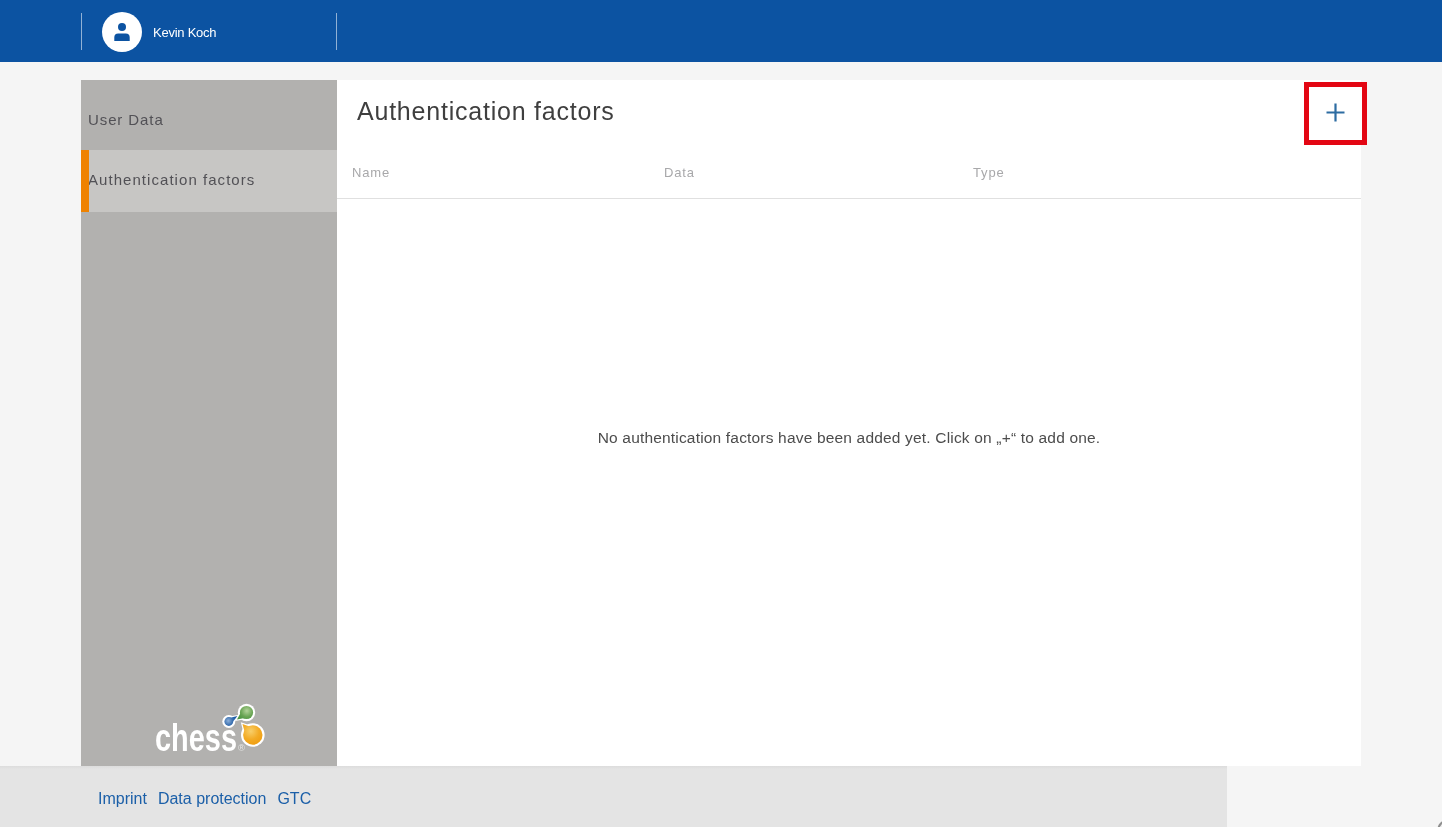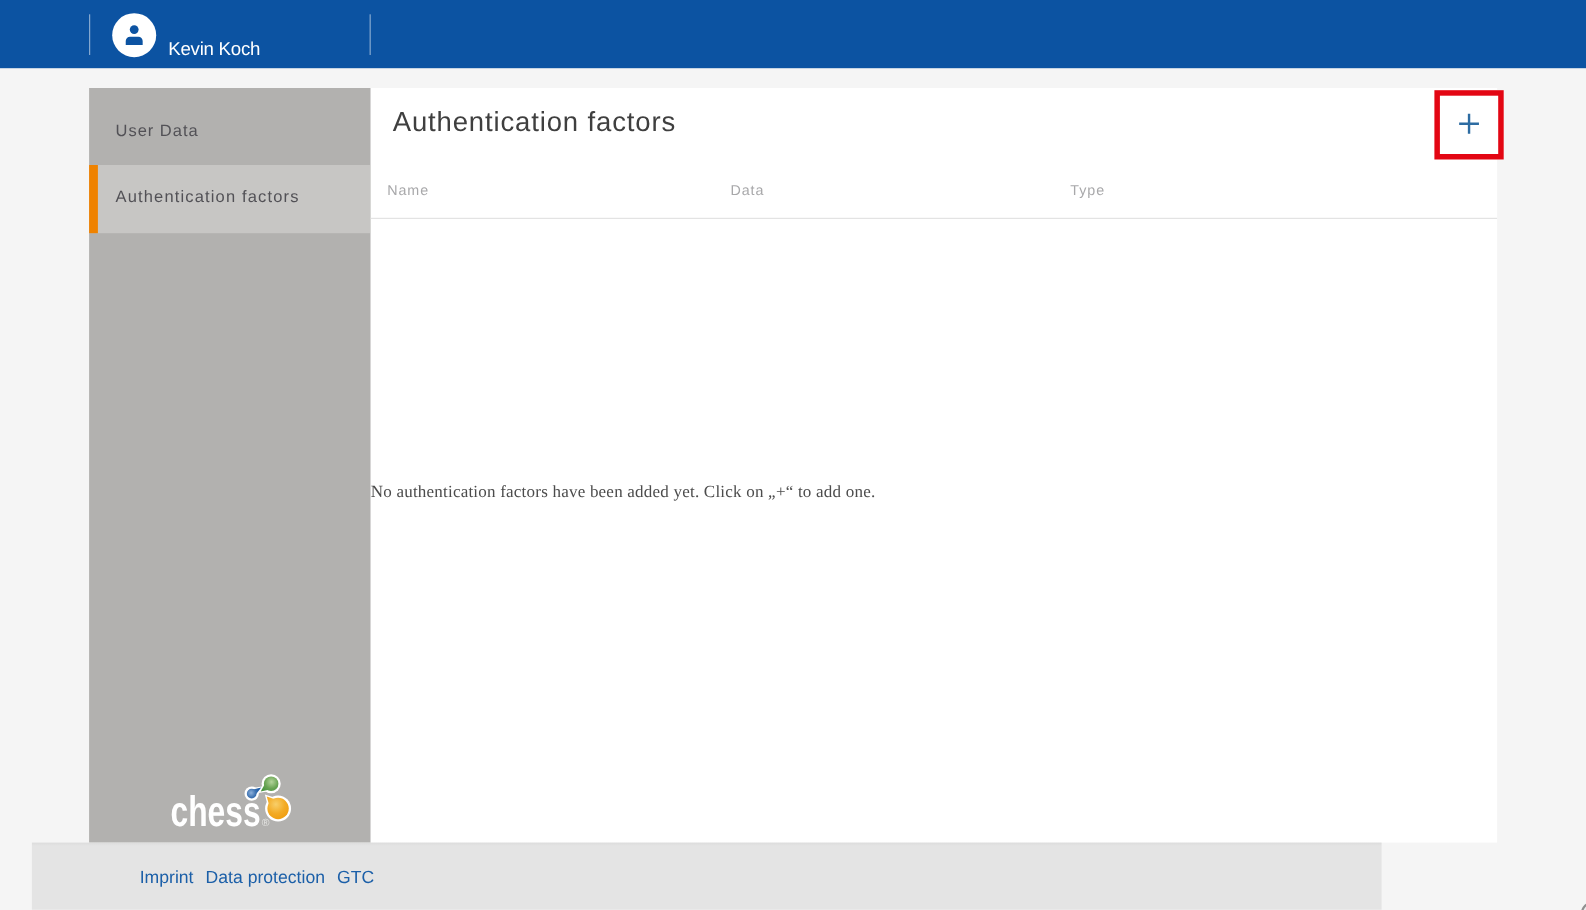--- a/index.html
+++ b/index.html
@@ -3,44 +3,44 @@
 <meta charset="utf-8">
 <style>
   * { margin:0; padding:0; box-sizing:border-box; }
   html,body { width:1442px; height:827px; overflow:hidden; background:#f5f5f5;
     font-family:"Liberation Sans", sans-serif; }
 
   
   #header { position:absolute; left:0; top:0; width:1442px; height:62px; background:#0c53a2; }
   .hsep { position:absolute; top:13px; width:1px; height:37px; background:rgba(255,255,255,0.55); }
   #avatar { position:absolute; left:102px; top:12px; width:40px; height:40px; border-radius:50%; background:#fff; }
-  #username { position:absolute; left:153px; top:0; height:46px; line-height:66px; color:#fff; font-size:17px; letter-spacing:-0.25px;margin-top:12px; }
+  #username { position:absolute; left:153px; top:0; height:46px; line-height:66px; color:#fff; font-size:13px; letter-spacing:-0.25px; }
 
   
   #sidebar { position:absolute; left:81px; top:80px; width:256px; height:686px; background:#b2b1af; }
-  .navitem { position:absolute; left:0; width:256px; height:62px; line-height:62px; font-size:15px; color:#525156; letter-spacing:0.85px; padding-left:24px; }
+  .navitem { position:absolute; left:0; width:256px; height:62px; line-height:62px; font-size:15px; color:#525156; letter-spacing:0.85px; padding-left:7px; }
   #nav1 { top:9px; letter-spacing:0.9px; }
   #nav2 { top:70px; background:#c7c6c4; line-height:59px; letter-spacing:1.05px; }
   #nav2 .bar { position:absolute; left:0; top:0; width:8px; height:62px; background:#ef8200; }
 
   
   #logo { position:absolute; left:61px; top:600px; width:200px; height:110px; }
 
   
   #main { position:absolute; left:337px; top:80px; width:1024px; height:686px; background:#fff; }
   #h1 { position:absolute; left:20px; top:18.5px; font-size:25px; color:#3f3f3f; letter-spacing:0.78px; line-height:25px; }
   .th { position:absolute; top:85px; font-size:13px; color:#a8a8aa; letter-spacing:0.85px; line-height:16px; }
   #thline { position:absolute; left:0; top:118px; width:1024px; height:0; border-bottom:1px solid #e0e0e0; }
-  #msg { position:absolute; left:0; top:360px; width:1024px; text-align:left; font-size:15.5px; color:#4c4c4c; line-height:16px; letter-spacing:0.18px;font-family:Liberation Serif, serif; }
+  #msg { position:absolute; left:0; top:350px; width:1024px; text-align:center; font-size:15.5px; color:#4c4c4c; line-height:16px; letter-spacing:0.18px; }
 
   
   #plusbox { position:absolute; left:967px; top:2px; width:63px; height:63px; border:5px solid #e30613; background:#fff; }
 
   
-  #footer { position:absolute; left:0; top:766px; width:1227px; height:61px; background:linear-gradient(180deg, #dcdcdc 0px, #e4e4e4 3px);margin-left:29px; }
+  #footer { position:absolute; left:0; top:766px; width:1227px; height:61px; background:linear-gradient(180deg, #dcdcdc 0px, #e4e4e4 3px); }
   #footer a { color:#1b5fa8; text-decoration:none; font-size:16px; }
   #flinks { position:absolute; left:98px; top:0; height:61px; line-height:66px; }
   #flinks a { margin-right:11px; }
 
   
   #corner { position:absolute; left:1437px; top:819px; width:24px; height:24px; border-radius:50%; background:#ededed; border:2px solid #8f8f8f; }
 </style>
 </head>
 <body>
   <div id="header">

